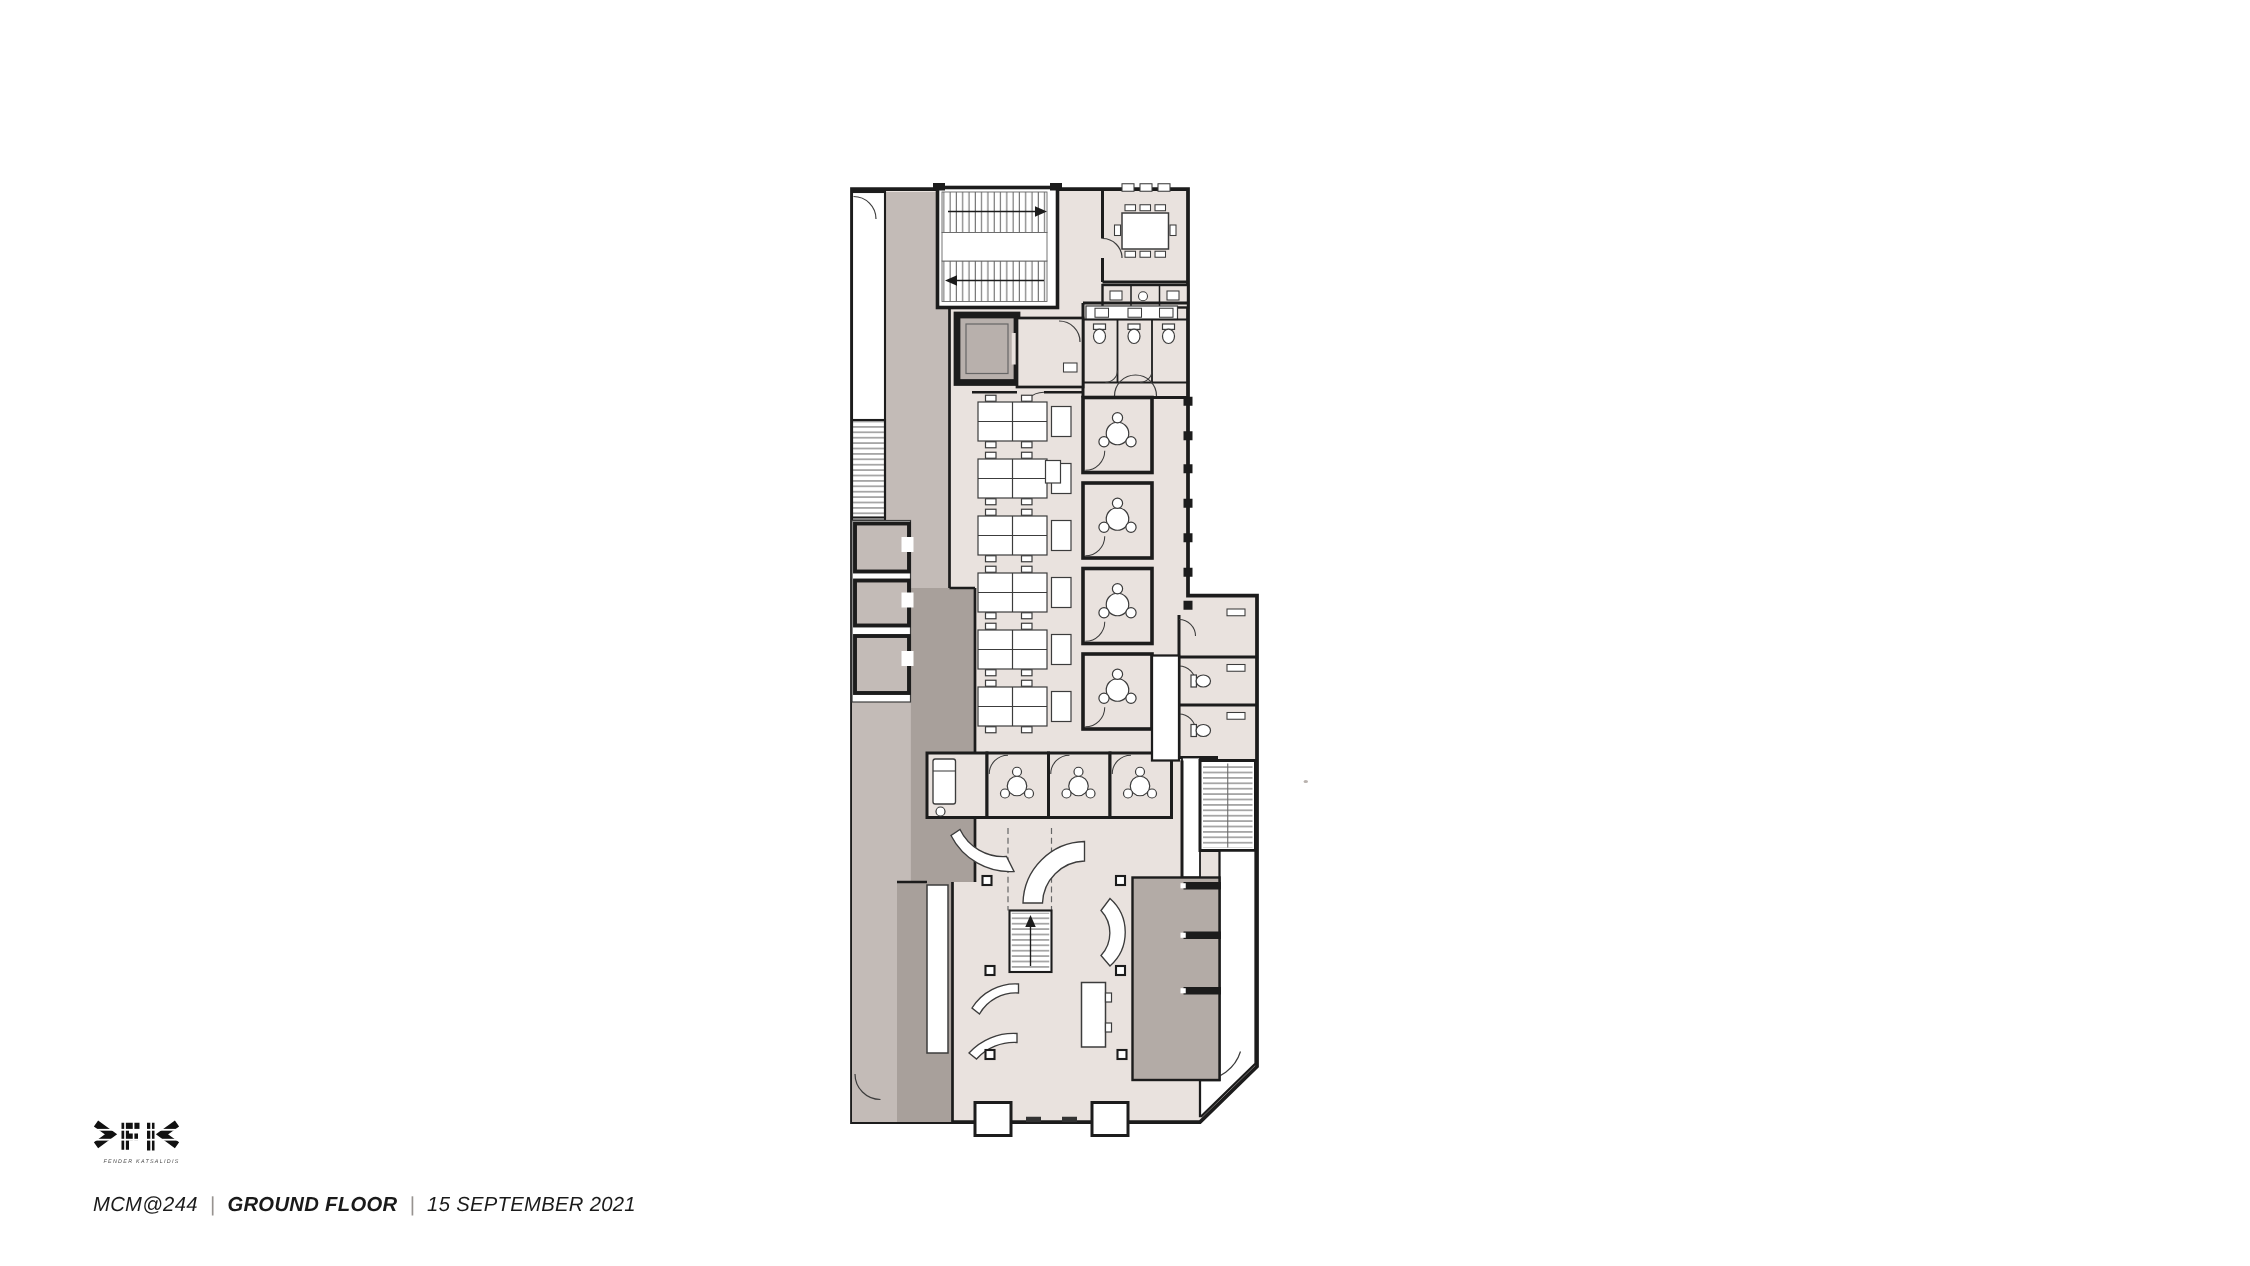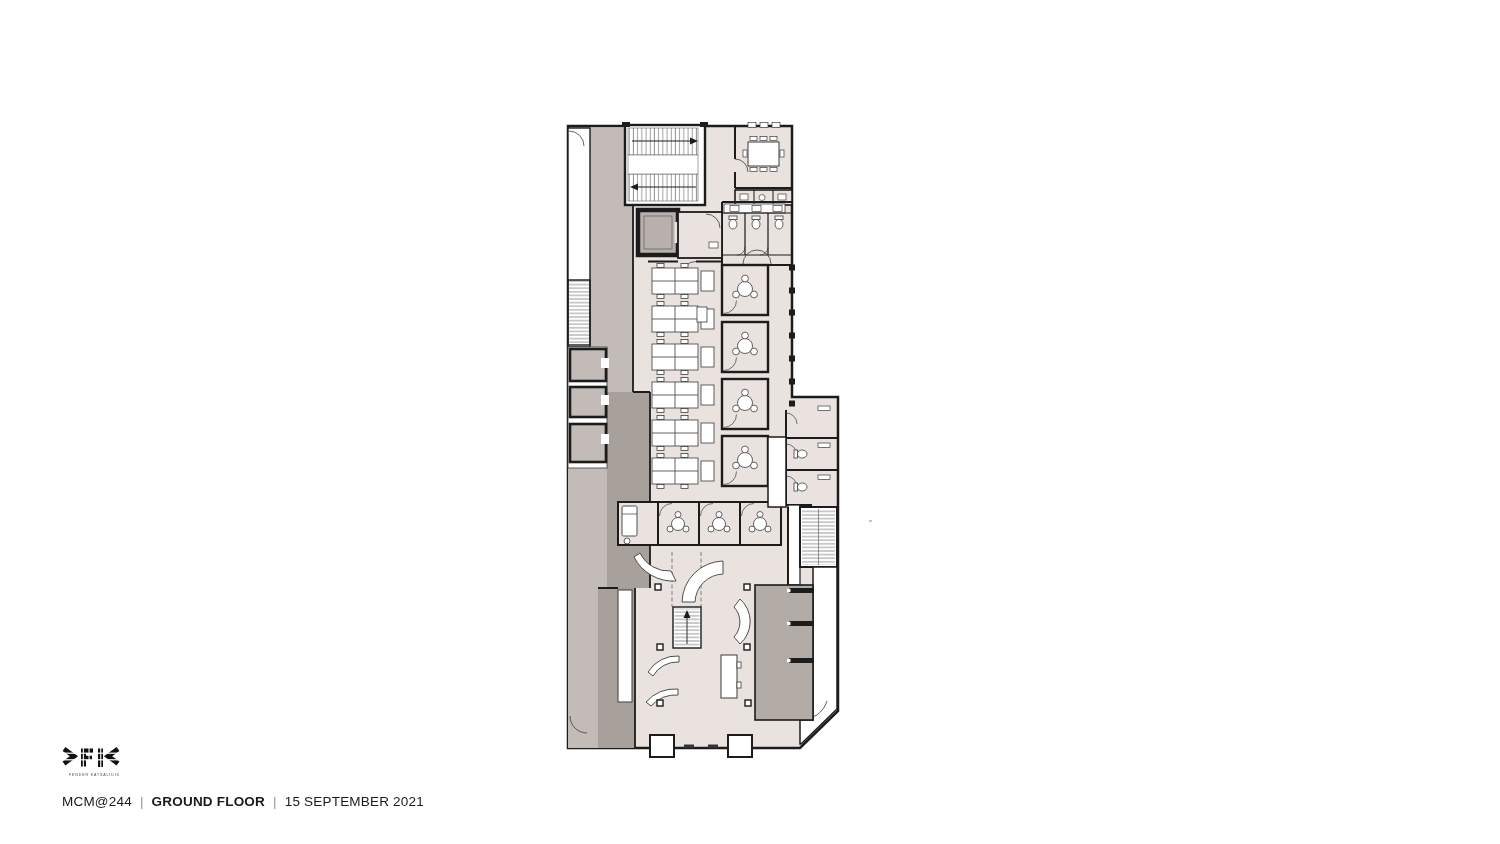--- a/index.html
+++ b/index.html
@@ -1,17 +1,17 @@
 <!DOCTYPE html>
 <html><head>
 <meta charset="utf-8">
 <style>
   html,body{margin:0;padding:0;background:#fff;}
   .canvas{position:relative;width:1500px;height:844px;background:#fff;overflow:hidden;
-          font-family:"Liberation Sans", sans-serif;}
+          font-family:"Liberation Sans", sans-serif;font-style:italic;}
   .plan-wrap{position:absolute;left:560px;top:110px;width:300px;height:650px;}
   .speck{position:absolute;left:869px;top:520px;width:3px;height:2px;background:#b9b2ae;border-radius:50%;}
   .titleblock{position:absolute;left:62px;top:744px;}
   .caption{margin-top:12px;font-size:13.5px;letter-spacing:.2px;color:#1a1a1a;white-space:nowrap;}
   .caption .bold{font-weight:bold;}
   .caption .sep{color:#979390;margin:0 8px;font-weight:300;}
   svg text{font-family:"Liberation Sans", sans-serif;}
 </style>
 </head>
 <body>

